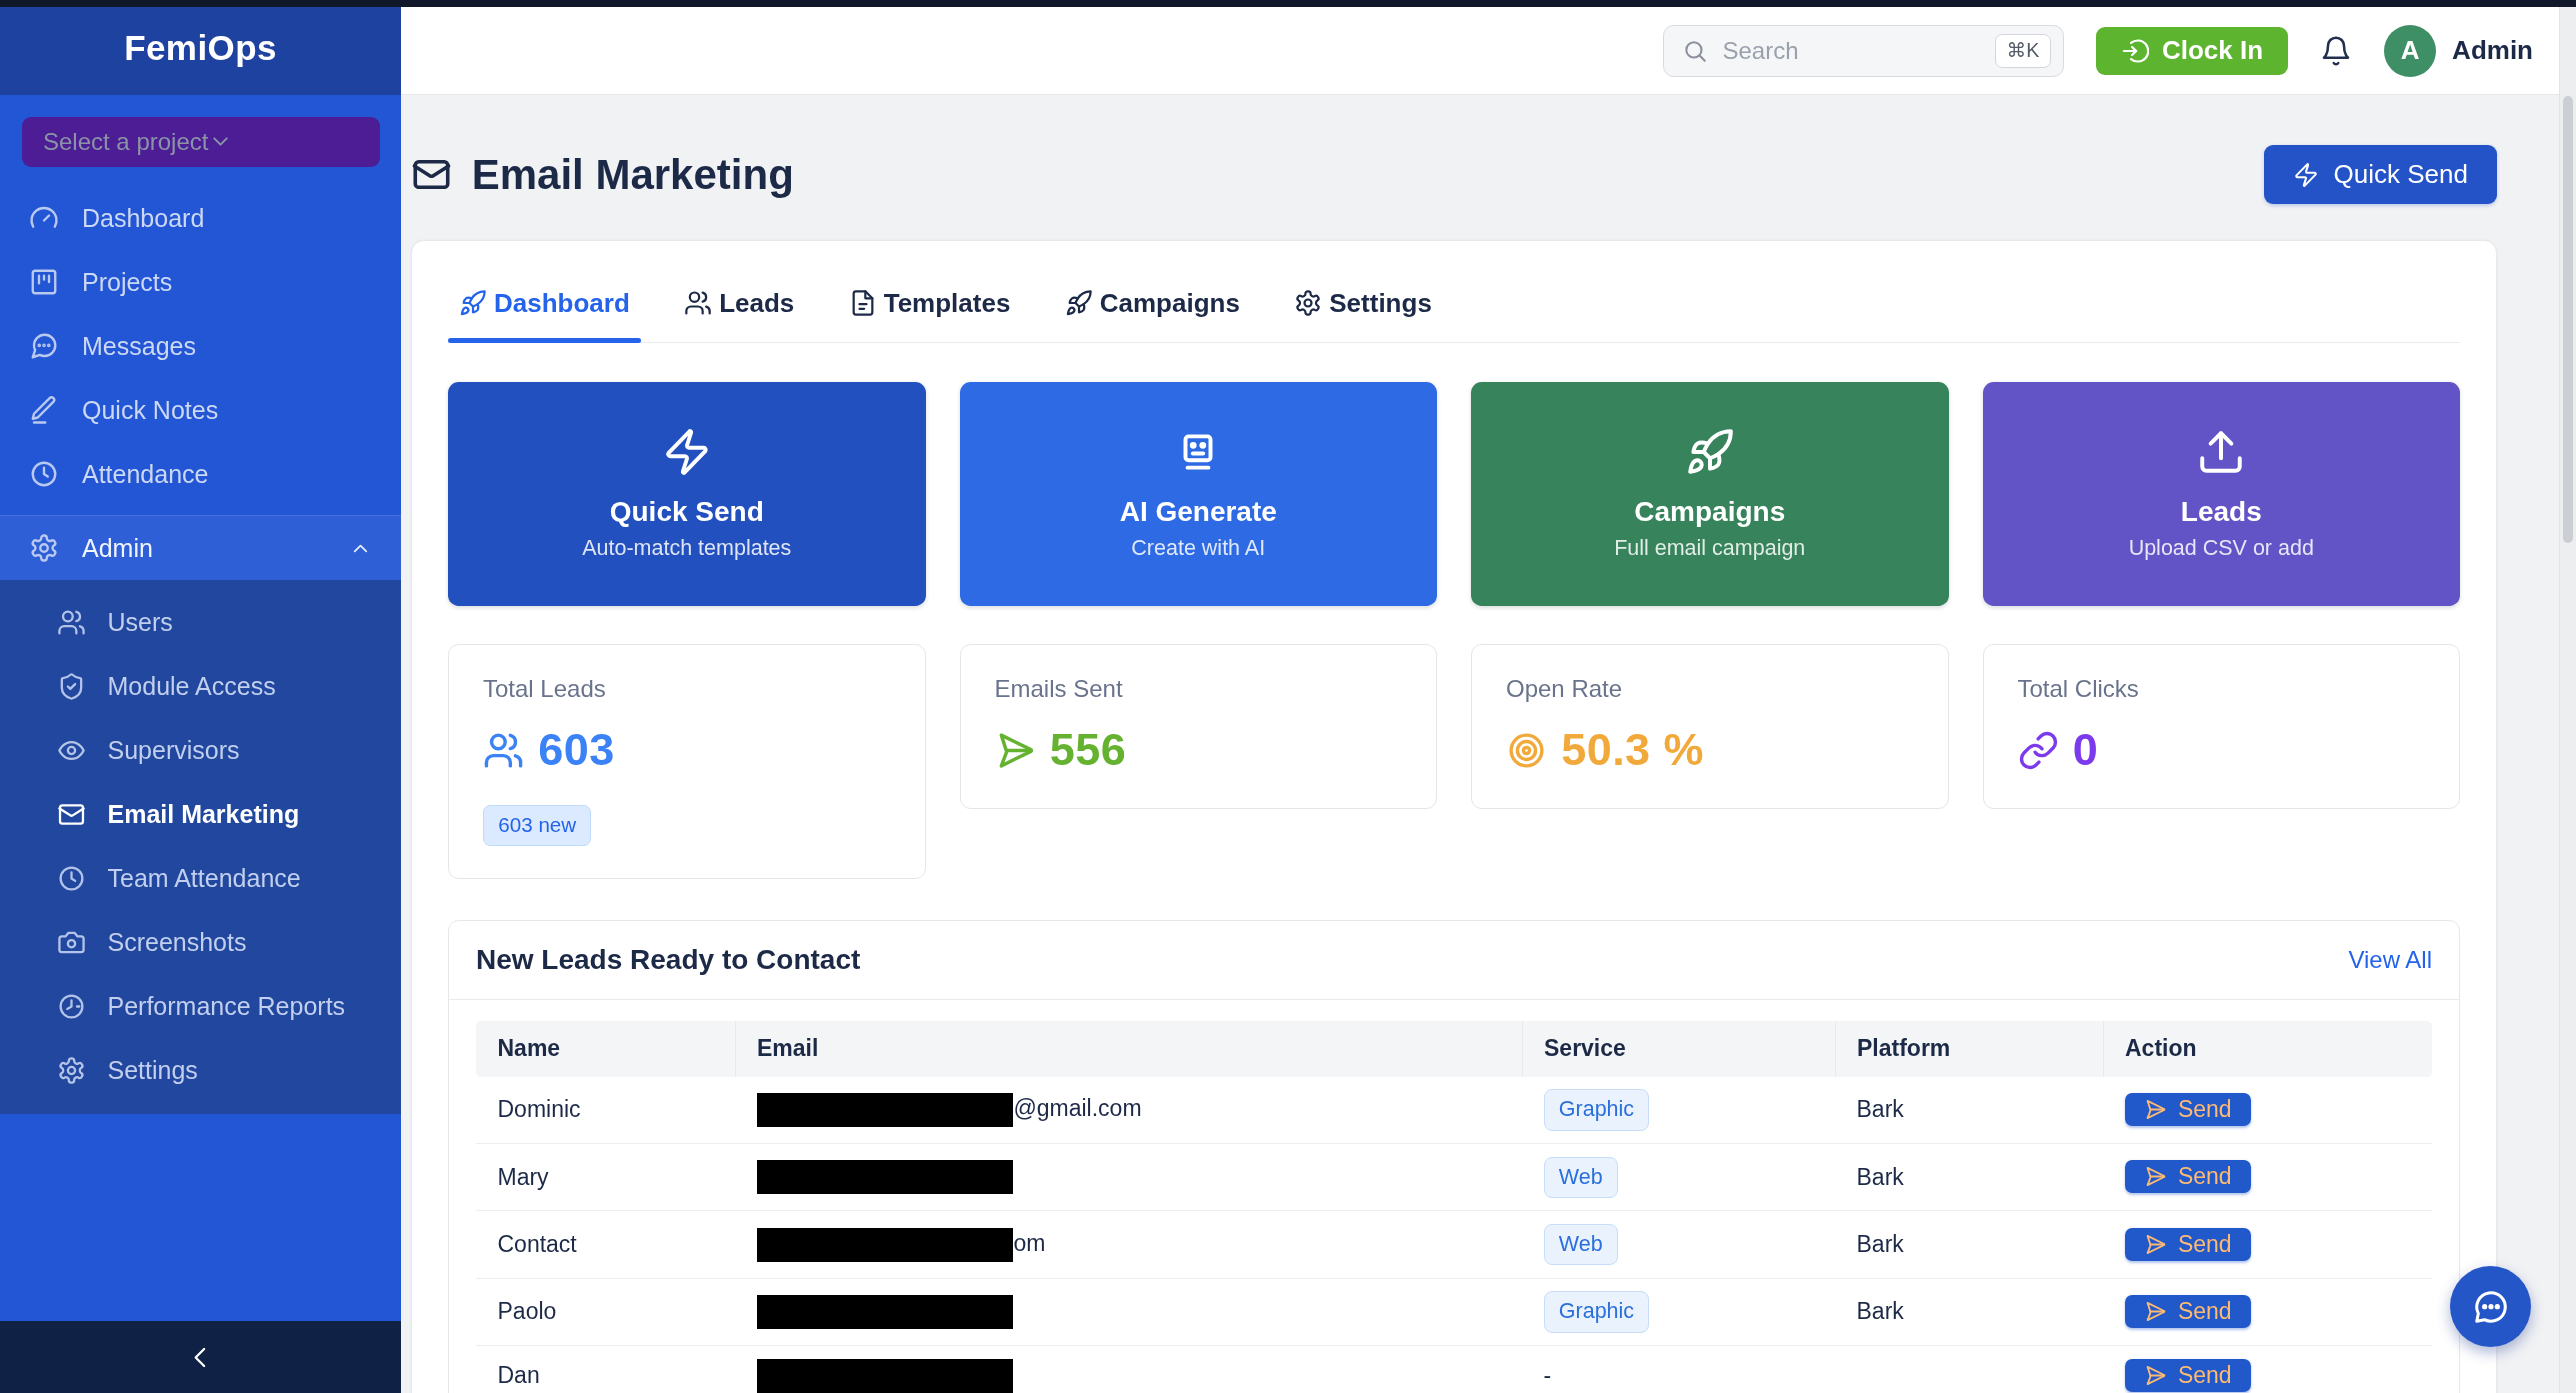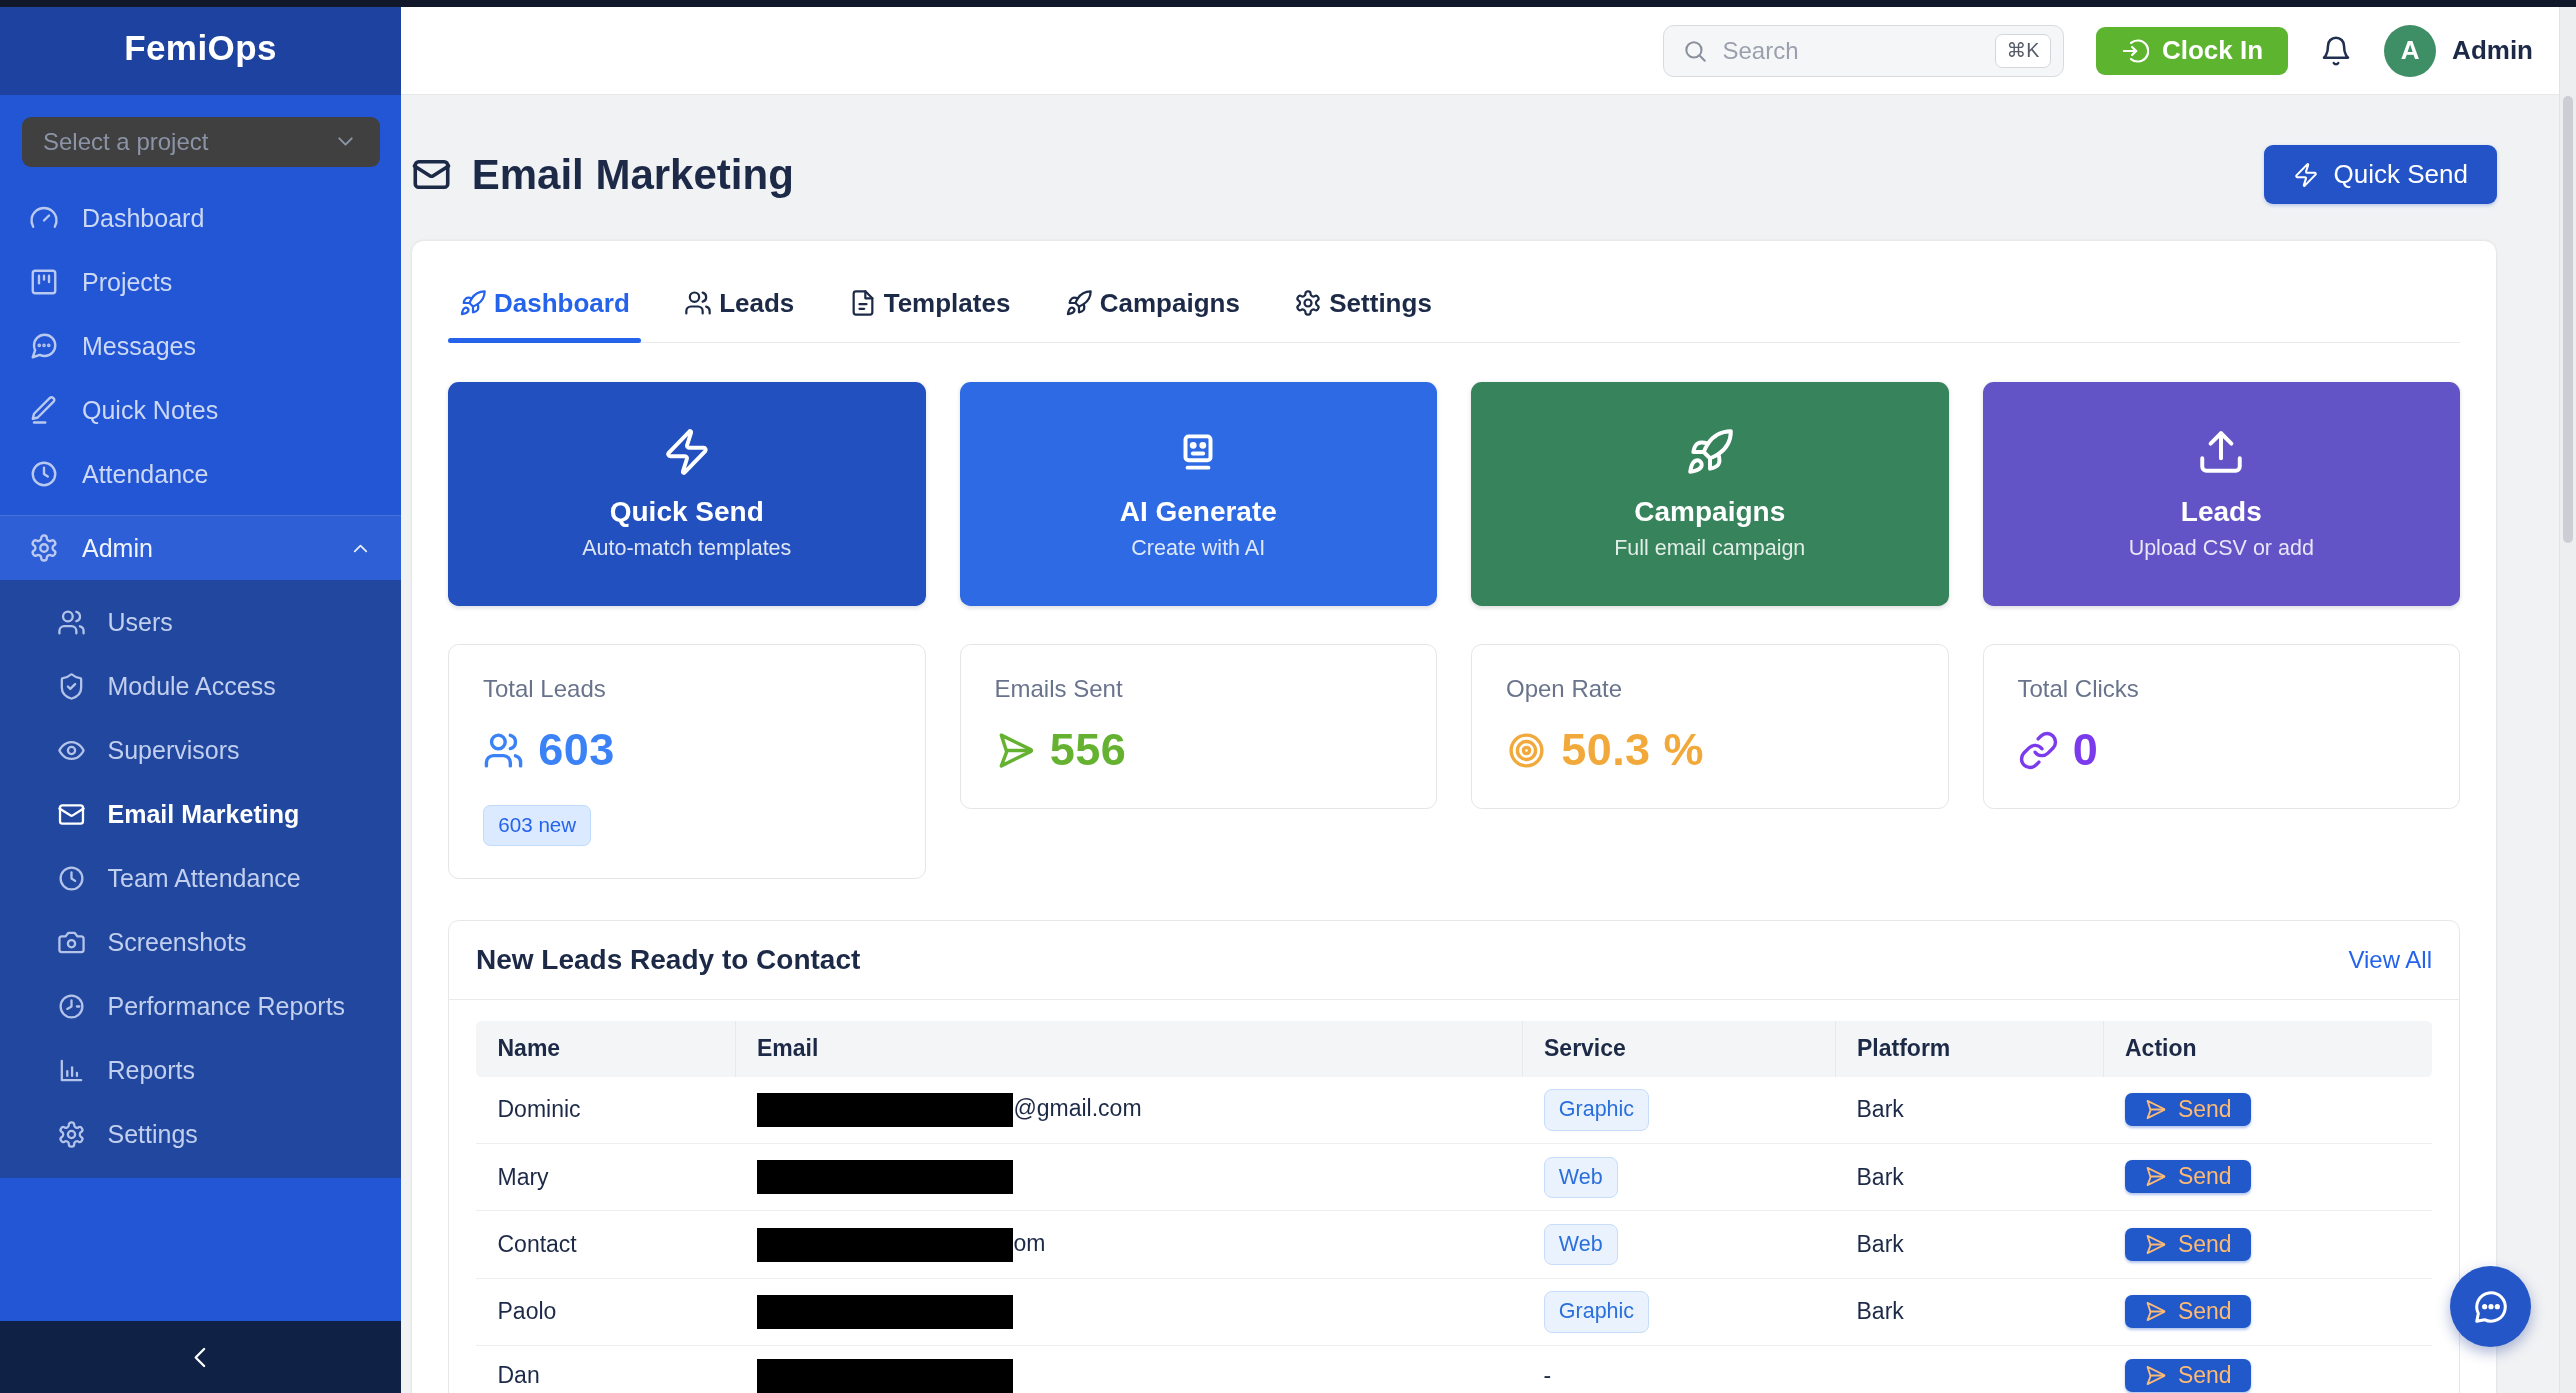--- a/index.html
+++ b/index.html
@@ -12,22 +12,22 @@
   .icon-xl{width:50px;height:50px;}
 
   
   .top-strip{position:absolute;left:0;top:0;right:0;height:7.2px;background:#11182a;z-index:60;}
 
   
   .sidebar{position:absolute;left:0;top:0;bottom:0;width:401px;background:#2256d5;color:#c9d6f5;
            display:flex;flex-direction:column;z-index:40;}
   .sb-header{height:95px;background:#1e429f;display:flex;align-items:center;justify-content:center;flex:none;}
   .brand{color:#fff;font-size:35px;font-weight:700;letter-spacing:0.4px;}
-  .project-select{margin:21.5px 21.5px 12.5px;height:50px;background:#404040;border-radius:9px;display:flex;
-                  align-items:center;justify-content:space-between;padding:0 21.5px;color:#8b93a6;font-size:24px;cursor:pointer;}
+  .project-select{margin:21.5px 21.5px 12.5px;height:50px;background:#4c1d95;border-radius:9px;display:flex;
+                  align-items:center;justify-content:flex-start;padding:0 21.5px;color:#8b93a6;font-size:24px;cursor:pointer;}
   .project-select .icon{width:25px;height:25px;color:#8b93a6;}
   .nav{padding:7.2px 0 0;}
   .nav-item{height:64px;display:flex;align-items:center;gap:23px;padding:0 29px;font-size:25px;color:#ccd8f4;cursor:pointer;}
   .nav-item .icon{color:#b9c9f0;}
   .admin-group{border-top:0.9px solid rgba(255,255,255,.16);margin-top:9px;}
   .admin-row{background:rgba(255,255,255,.06);color:#f0f4ff;}
   .admin-row .chev{margin-left:auto;width:23px;height:23px;color:#e6ecfb;}
   .submenu{background:#21489e;padding:10.7px 0;}
   .sub-item{height:64px;display:flex;align-items:center;gap:21.5px;padding:0 29px 0 57px;font-size:25px;color:#c2cfee;cursor:pointer;}
   .sub-item .icon{color:#b3c3ea;width:29px;height:29px;}
@@ -269,31 +269,20 @@
   </div>
         <div class="sub-item">
     <span class="icon ">
             <svg viewBox="0 0 24 24">
               <circle cx="12" cy="12" r="9"></circle>
               <path d="M12 7v5l-3.5 2"></path>
               <path d="M16.5 12h2"></path>
             </svg>
           </span>
           <span>Performance Reports</span>
-  </div>
-        <div class="sub-item">
-    <span class="icon ">
-            <svg viewBox="0 0 24 24">
-              <path d="M4 4v16h16"></path>
-              <path d="M8.5 16.5v-4"></path>
-              <path d="M12.5 16.5v-7"></path>
-              <path d="M16.5 16.5v-2.5"></path>
-            </svg>
-          </span>
-          <span>Reports</span>
   </div>
         <div class="sub-item">
     <span class="icon ">
             <svg viewBox="0 0 24 24">
               <path d="M12.22 2h-.44a2 2 0 0 0-2 2v.18a2 2 0 0 1-1 1.73l-.43.25a2 2 0 0 1-2 0l-.15-.08a2 2 0 0 0-2.73.73l-.22.38a2 2 0 0 0 .73 2.73l.15.1a2 2 0 0 1 1 1.72v.51a2 2 0 0 1-1 1.74l-.15.09a2 2 0 0 0-.73 2.73l.22.38a2 2 0 0 0 2.73.73l.15-.08a2 2 0 0 1 2 0l.43.25a2 2 0 0 1 1 1.73V20a2 2 0 0 0 2 2h.44a2 2 0 0 0 2-2v-.18a2 2 0 0 1 1-1.73l.43-.25a2 2 0 0 1 2 0l.15.08a2 2 0 0 0 2.73-.73l.22-.39a2 2 0 0 0-.73-2.73l-.15-.08a2 2 0 0 1-1-1.74v-.5a2 2 0 0 1 1-1.74l.15-.09a2 2 0 0 0 .73-2.73l-.22-.38a2 2 0 0 0-2.73-.73l-.15.08a2 2 0 0 1-2 0l-.43-.25a2 2 0 0 1-1-1.73V4a2 2 0 0 0-2-2z"></path>
               <circle cx="12" cy="12" r="3"></circle>
             </svg>
           </span>
           <span>Settings</span>
   </div>

